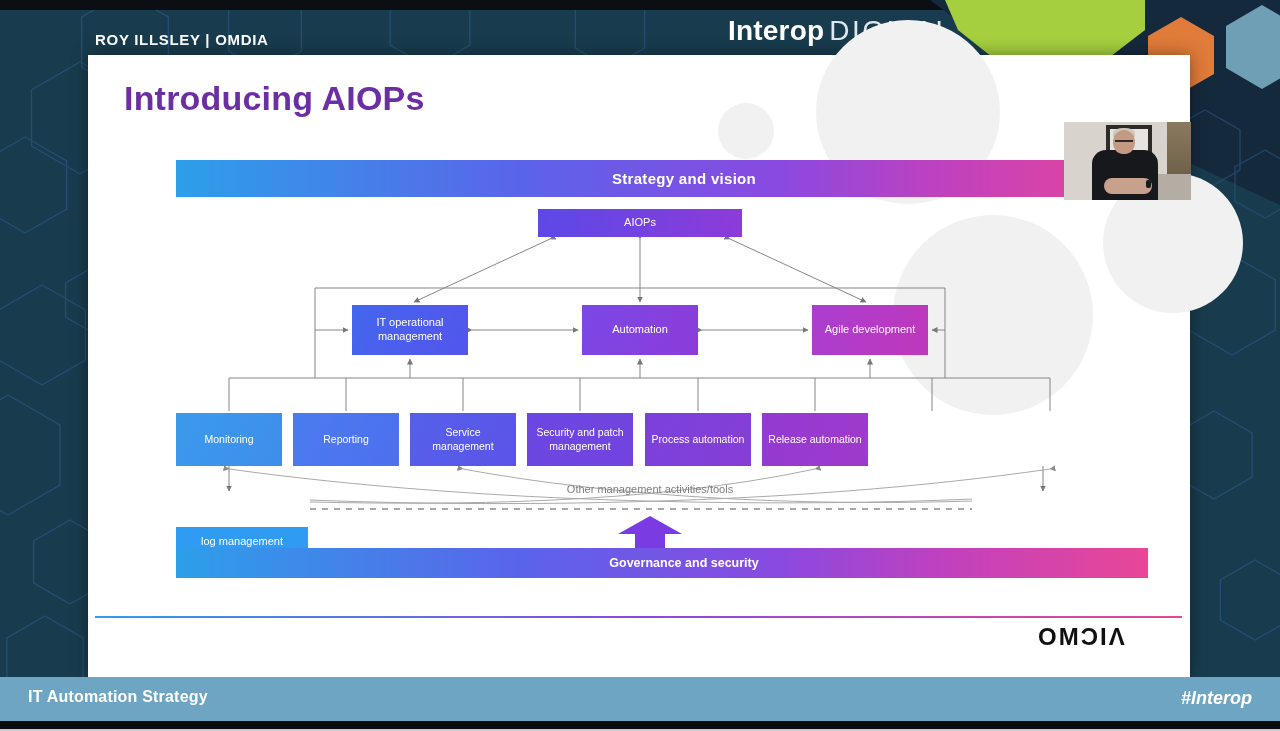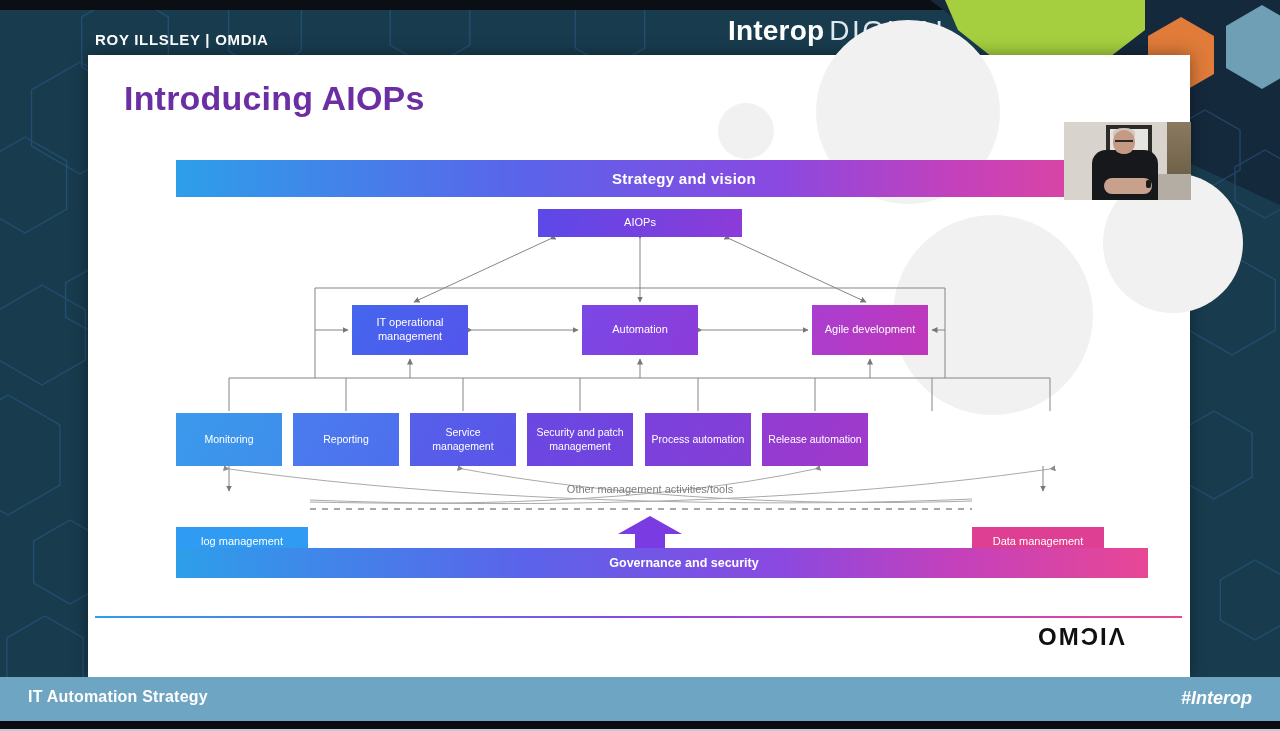--- a/index.html
+++ b/index.html
@@ -228,21 +228,20 @@
   <div id="l2-2" class="node l2">Agile development</div>
 
   <div id="l3-0" class="node l3">Monitoring</div>
   <div id="l3-1" class="node l3">Reporting</div>
   <div id="l3-2" class="node l3">Service management</div>
   <div id="l3-3" class="node l3">Security and patch management</div>
   <div id="l3-4" class="node l3">Process automation</div>
   <div id="l3-5" class="node l3">Release automation</div>
 
   <div id="side-left" class="node side">log management</div>
-  <div id="side-right" class="node side">Data management</div>
 
   <div id="other-tools-label">Other management activities/tools</div>
 
   <div id="governance-banner" class="banner">Governance and security</div>
 
   <div id="gradient-divider"></div>
   <div id="omdia-logo">OMƆIΛ</div>
 </div>
 
 <div id="webcam">

